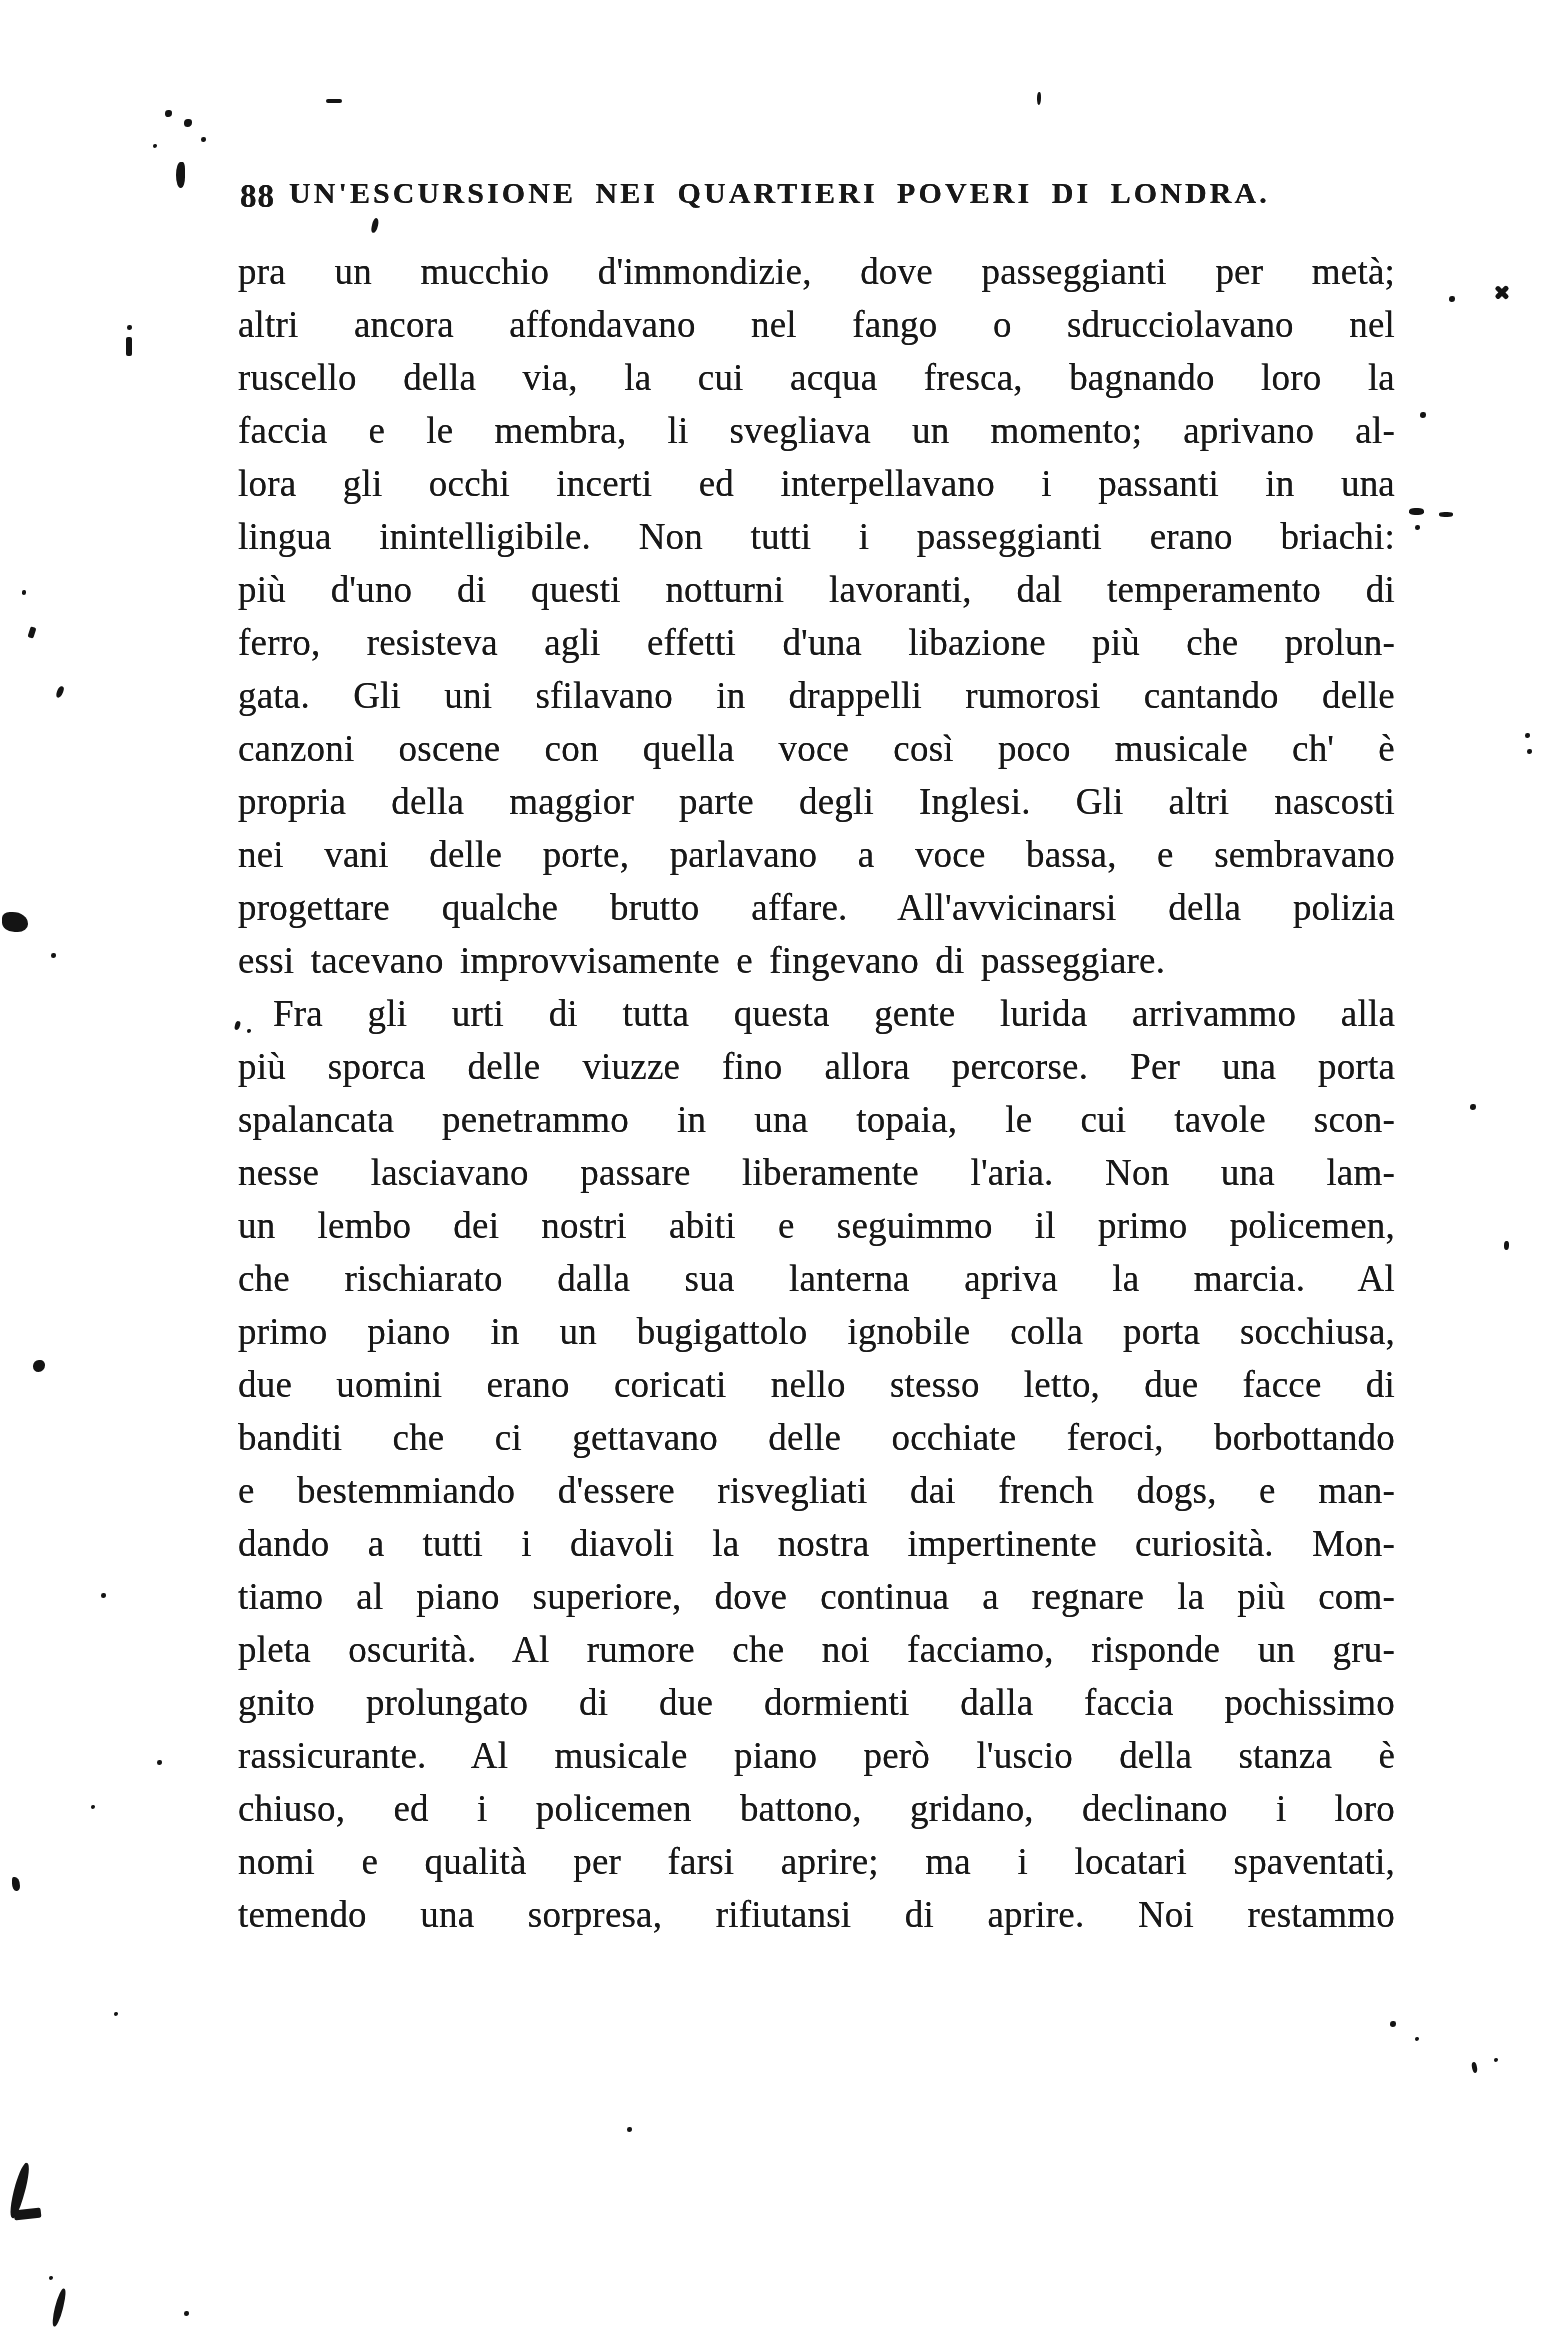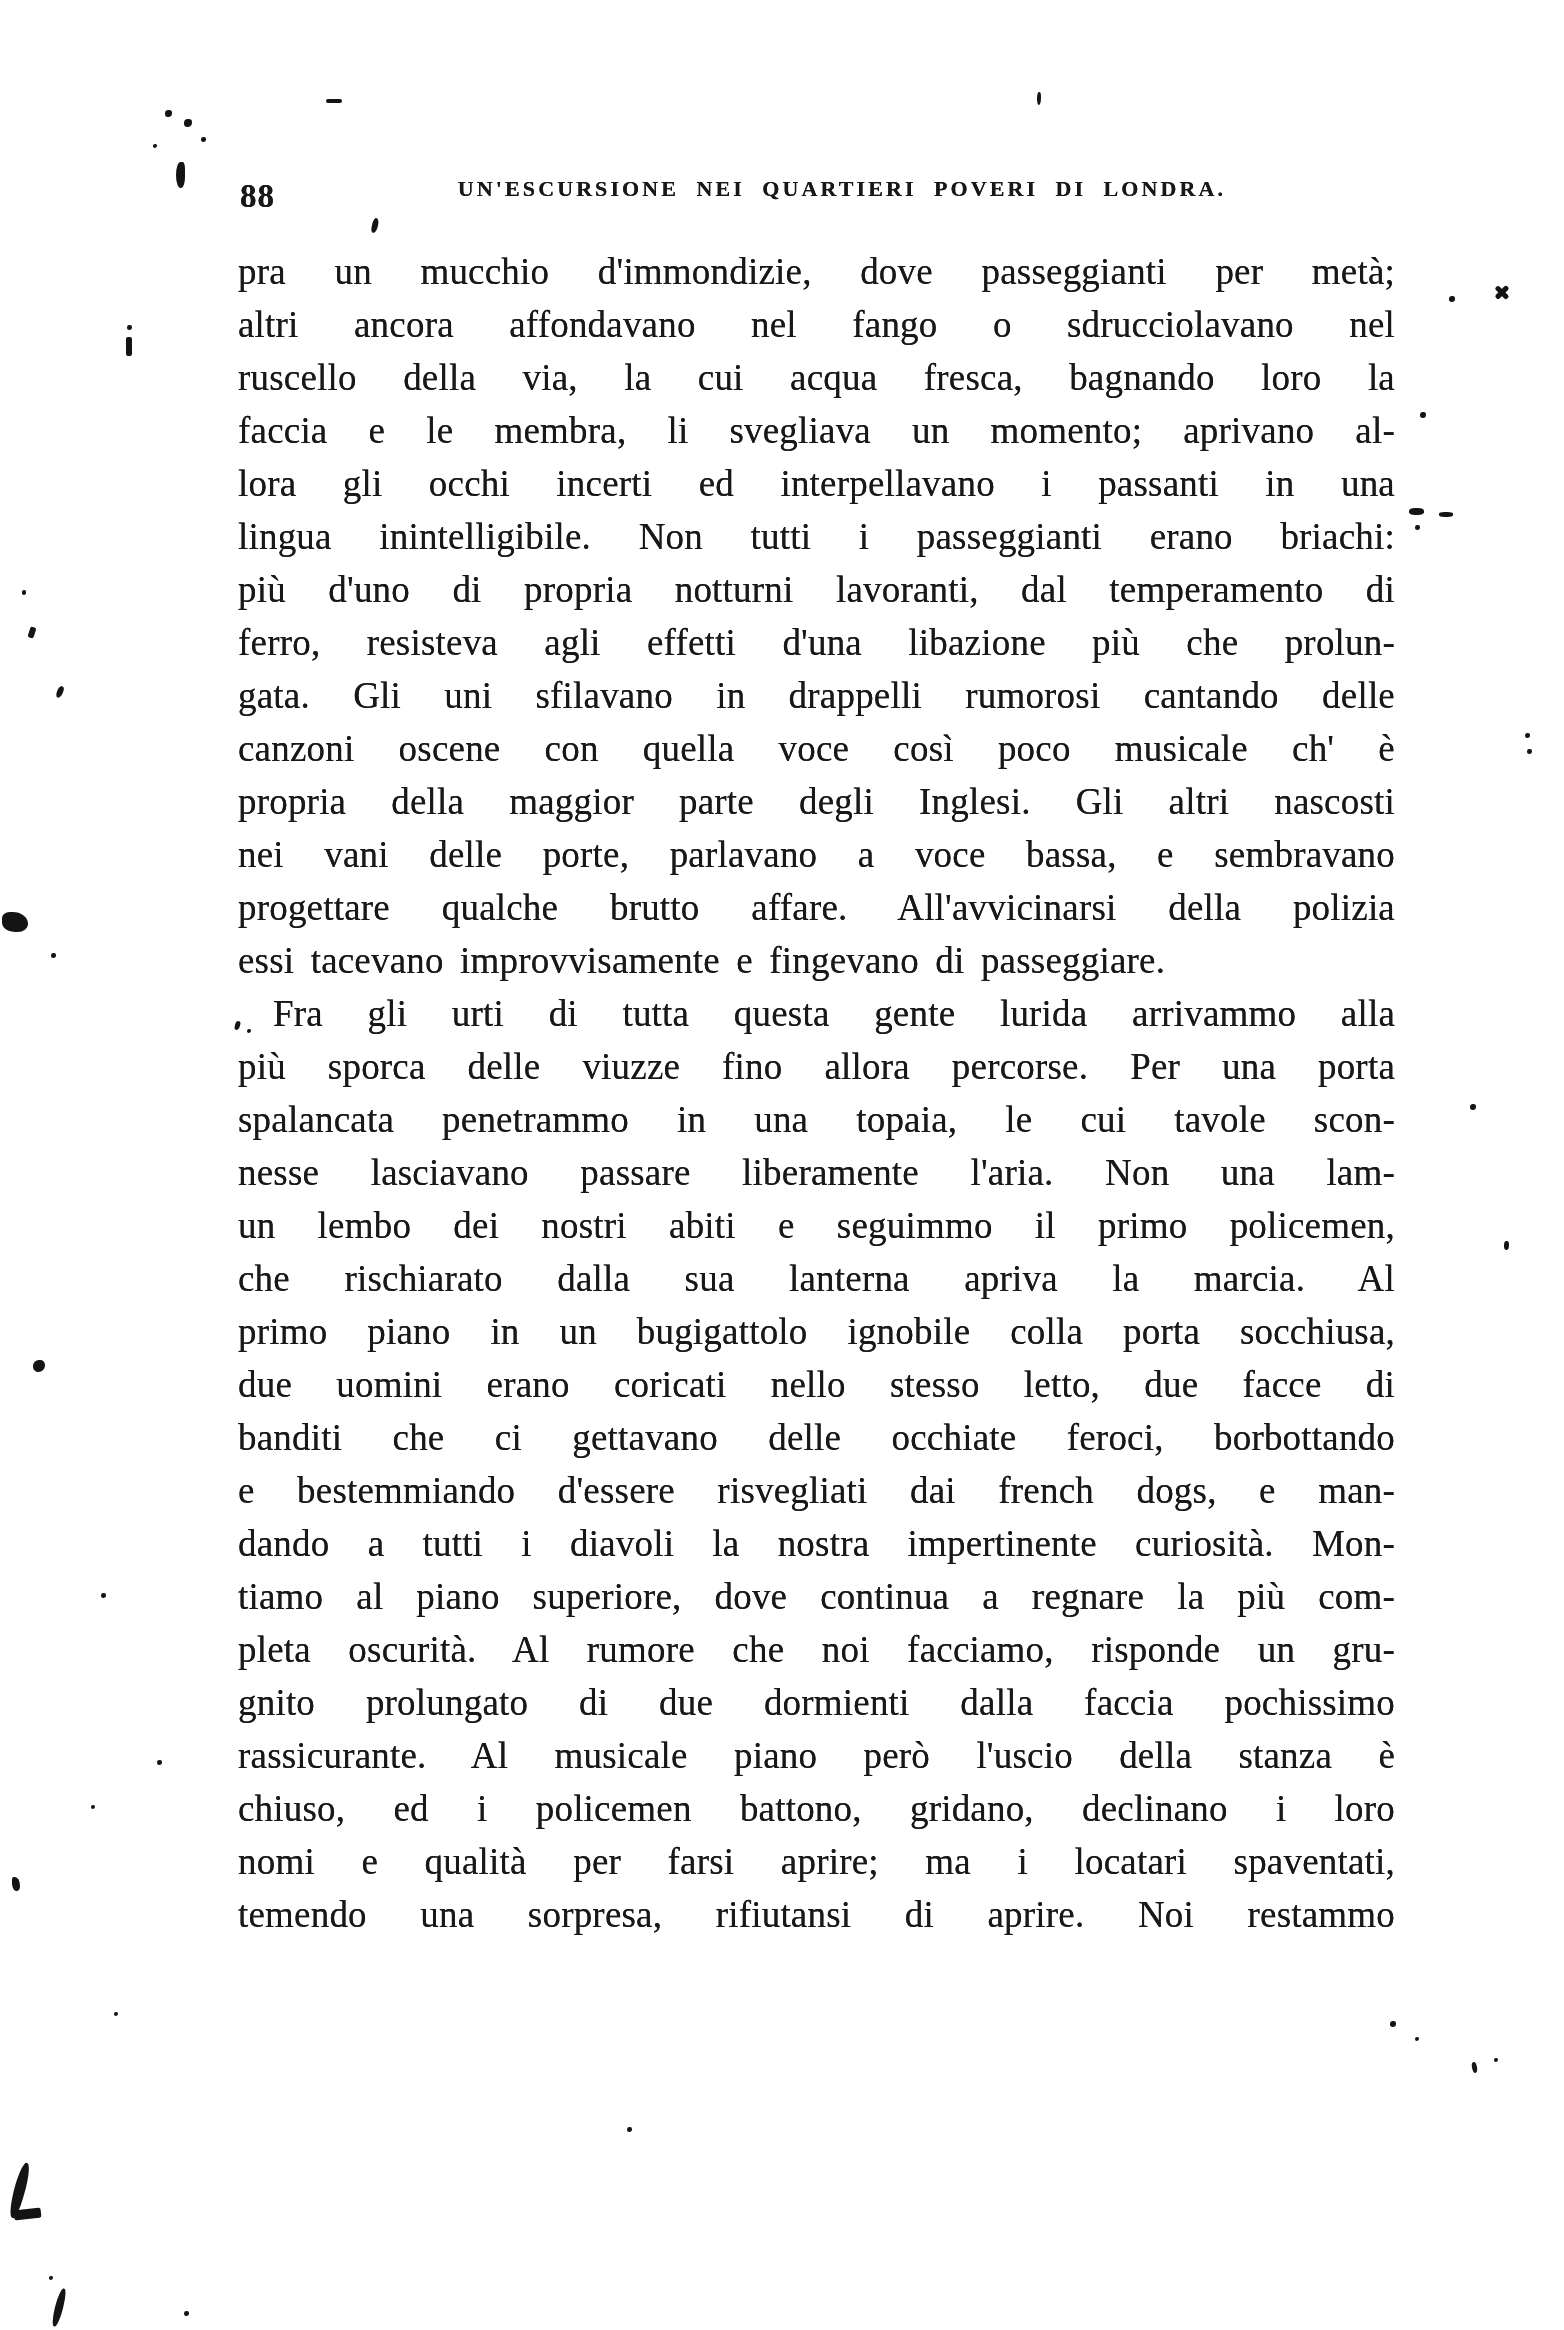--- a/index.html
+++ b/index.html
@@ -13,22 +13,22 @@
   .content{
     position:absolute;left:238px;top:176px;width:1157px;
   }
   .header{position:relative;height:43px;}
   .pagenum{
     position:absolute;left:2px;top:2px;
     font-size:33px;font-weight:bold;letter-spacing:1px;
     text-shadow:0 0 0.5px rgba(0,0,0,.85);
   }
   .htitle{
-    display:block;text-align:center;margin-left:51px;
-    font-size:22px;font-weight:bold;letter-spacing:3.1px;word-spacing:8.8px;
+    display:block;text-align:left;margin-left:51px;
+    font-size:30px;font-weight:bold;letter-spacing:3.1px;word-spacing:8.8px;
     text-shadow:0 0 0.5px rgba(0,0,0,.85);
     white-space:nowrap;
   }
   .lines{margin-top:25.5px;}
   .tline{
     font-size:37px;line-height:53px;height:53px;
     text-align:justify;text-align-last:justify;
     white-space:nowrap;
     text-shadow:0 0 0.6px rgba(0,0,0,.8);
     letter-spacing:0.2px;
@@ -49,21 +49,21 @@
       <span class="pagenum">88</span>
       <span class="htitle">UN'ESCURSIONE NEI QUARTIERI POVERI DI LONDRA.</span>
     </div>
     <div class="lines">
         <div class="tline"><span>pra un mucchio d'immondizie, dove passeggianti per metà;</span></div>
         <div class="tline"><span>altri ancora affondavano nel fango o sdrucciolavano nel</span></div>
         <div class="tline"><span>ruscello della via, la cui acqua fresca, bagnando loro la</span></div>
         <div class="tline"><span>faccia e le membra, li svegliava un momento; aprivano al-</span></div>
         <div class="tline"><span>lora gli occhi incerti ed interpellavano i passanti in una</span></div>
         <div class="tline"><span>lingua inintelligibile. Non tutti i passeggianti erano briachi:</span></div>
-        <div class="tline"><span>più d'uno di propria notturni </span><span class="it">lavoranti</span><span>, dal temperamento di</span></div>
+        <div class="tline"><span>più d'uno di questi notturni </span><span class="it">lavoranti</span><span>, dal temperamento di</span></div>
         <div class="tline"><span>ferro, resisteva agli effetti d'una libazione più che prolun-</span></div>
         <div class="tline"><span>gata. Gli uni sfilavano in drappelli rumorosi cantando delle</span></div>
         <div class="tline"><span>canzoni oscene con quella voce così poco musicale ch' è</span></div>
         <div class="tline"><span>propria della maggior parte degli Inglesi. Gli altri nascosti</span></div>
         <div class="tline"><span>nei vani delle porte, parlavano a voce bassa, e sembravano</span></div>
         <div class="tline"><span>progettare qualche brutto affare. All'avvicinarsi della polizia</span></div>
         <div class="tline nojust"><span>essi tacevano improvvisamente e fingevano di passeggiare.</span></div>
         <div class="tline indent"><span>Fra gli urti di tutta questa gente lurida arrivammo alla</span></div>
         <div class="tline"><span>più sporca delle viuzze fino allora percorse. Per una porta</span></div>
         <div class="tline"><span>spalancata penetrammo in una topaia, le cui tavole scon-</span></div>

